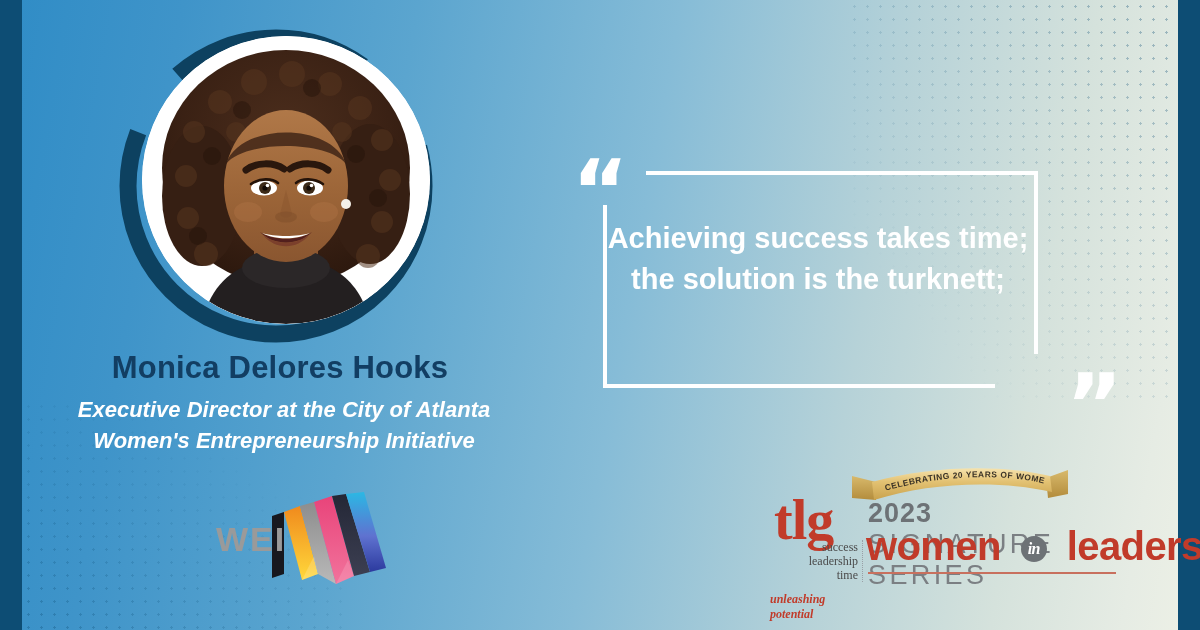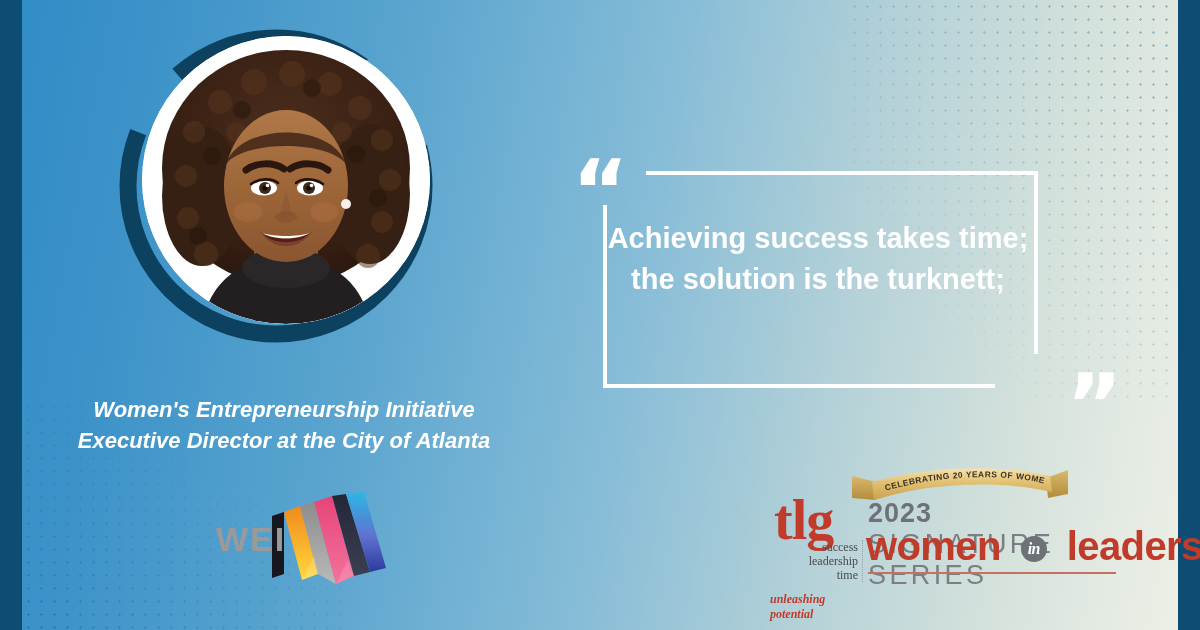--- a/index.html
+++ b/index.html
@@ -368,23 +368,24 @@
 
           <ellipse cx="106" cy="176" rx="14" ry="10" fill="#b9794a" opacity=".32"></ellipse>
           <ellipse cx="182" cy="176" rx="14" ry="10" fill="#b9794a" opacity=".32"></ellipse>
 
           <circle cx="204" cy="168" r="5" fill="#f4f1ea"></circle>
         </g>
       </svg>
     </div>
   </div>
 
+  <div id="speaker-name">Monica Delores Hooks</div>
   <div id="speaker-title">
+    <div>Executive Director at the City of Atlanta</div>
     <div>Women's Entrepreneurship Initiative</div>
-    <div>Executive Director at the City of Atlanta</div>
   </div>
 
   <div id="quote-block">
     <div id="qframe-top" class="qframe"></div>
     <div id="qframe-left" class="qframe"></div>
     <div id="qframe-right" class="qframe"></div>
     <div id="qframe-bottom" class="qframe"></div>
 
     <div id="qmark-open" class="qmark">“</div>
     <div id="qmark-close" class="qmark">”</div>

